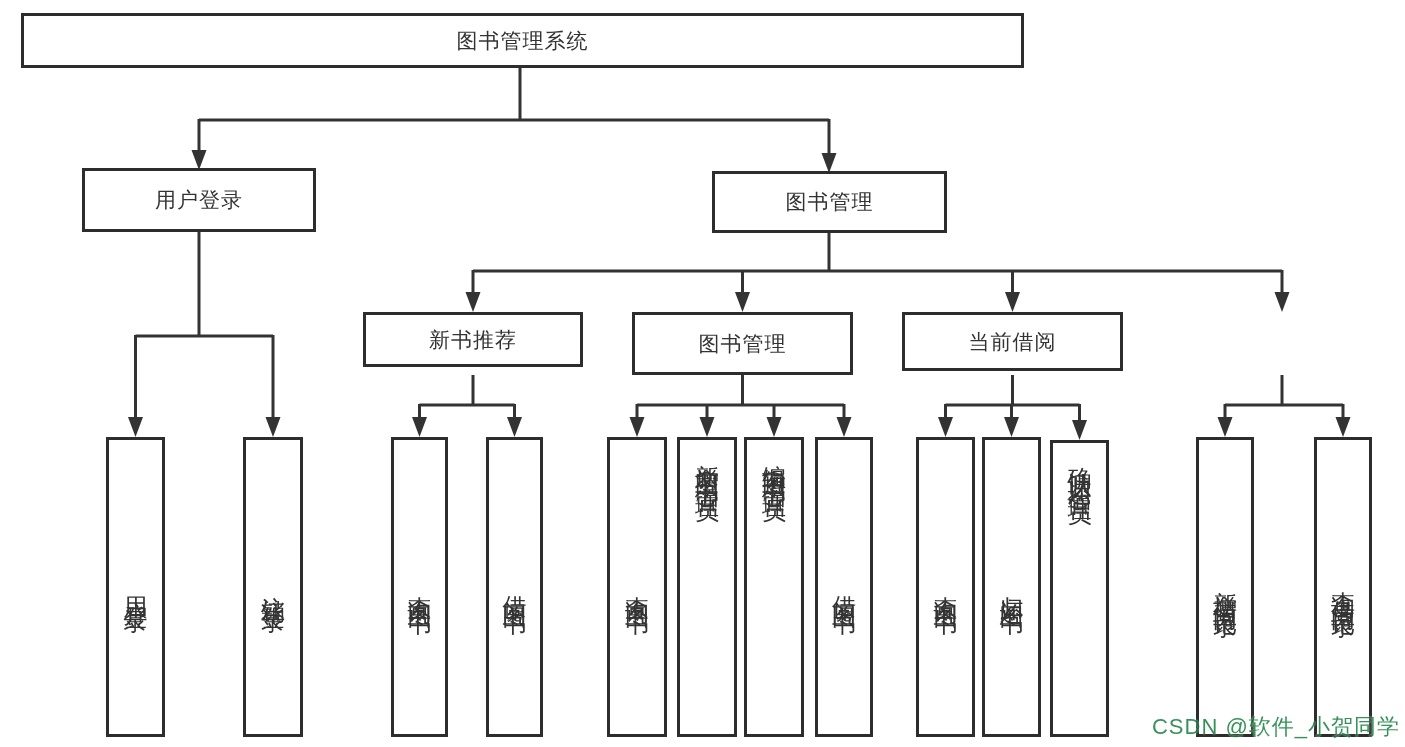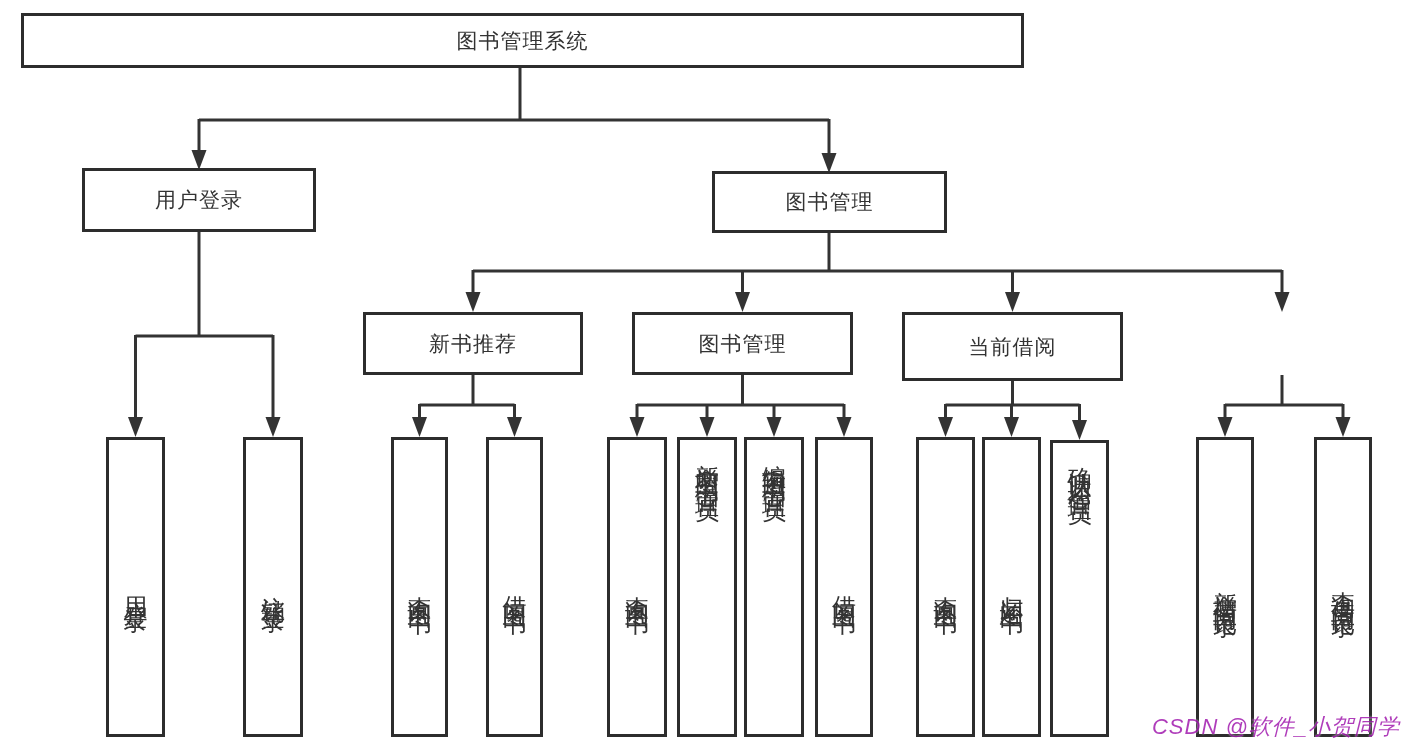--- a/index.html
+++ b/index.html
@@ -41,49 +41,48 @@
     line-height: 1;
   }
   .vbox.top-align {
     justify-content: flex-start;
     padding-top: 5px;
   }
   
   .n-root           { left: 21px;   top: 13px;  width: 1003px; height: 55px; }
   .n-user-login     { left: 82px;   top: 168px; width: 234px;  height: 64px; }
   .n-book-mgmt      { left: 712px;  top: 171px; width: 235px;  height: 62px; }
-  .n-new-book       { left: 363px;  top: 312px; width: 220px;  height: 63px; }
+  .n-new-book       { left: 363px;  top: 312px; width: 220px;  height: 55px; }
   .n-book-borrow    { left: 632px;  top: 312px; width: 221px;  height: 63px; }
-  .n-current-borrow { left: 902px;  top: 312px; width: 221px;  height: 69px; }
+  .n-current-borrow { left: 902px;  top: 312px; width: 221px;  height: 59px; }
   .n-borrow-record  { left: 1172px; top: 312px; width: 220px;  height: 63px; }
   .n-ul-login       { left: 106px;  top: 437px; width: 59px;   height: 300px; }
   .n-ul-logout      { left: 243px;  top: 437px; width: 60px;   height: 300px; }
   .n-nb-query       { left: 391px;  top: 437px; width: 57px;   height: 300px; }
   .n-nb-borrow      { left: 486px;  top: 437px; width: 57px;   height: 300px; }
   .n-bb-query       { left: 607px;  top: 437px; width: 60px;   height: 300px; }
   .n-bb-add         { left: 677px;  top: 437px; width: 60px;   height: 300px; }
   .n-bb-edit        { left: 744px;  top: 437px; width: 60px;   height: 300px; }
   .n-bb-borrow      { left: 815px;  top: 437px; width: 58px;   height: 300px; }
   .n-cb-query       { left: 916px;  top: 437px; width: 59px;   height: 300px; }
   .n-cb-return      { left: 982px;  top: 437px; width: 59px;   height: 300px; }
   .n-cb-confirm     { left: 1050px; top: 440px; width: 59px;   height: 297px; }
   .n-br-add         { left: 1196px; top: 437px; width: 58px;   height: 300px; }
   .n-br-query       { left: 1314px; top: 437px; width: 58px;   height: 300px; }
   .watermark {
     position: absolute;
     right: 5px;
     bottom: 5px;
     font-size: 22px;
-    color: #a21caf;
+    color: #15803d;
     opacity: 0.85;
     letter-spacing: 1px;
     z-index: 5;
     text-shadow: 0 0 2px #ffffff;
     white-space: nowrap;
-    font-style: italic;
   }
 </style>
 </head>
 <body>
 
 <div class="canvas">
 
   <svg class="connector-svg" viewBox="0 0 1405 747" xmlns="http://www.w3.org/2000/svg">
     <g stroke="#333333" stroke-width="3" fill="none">
       <path d="M520,68 L520,120"></path>

